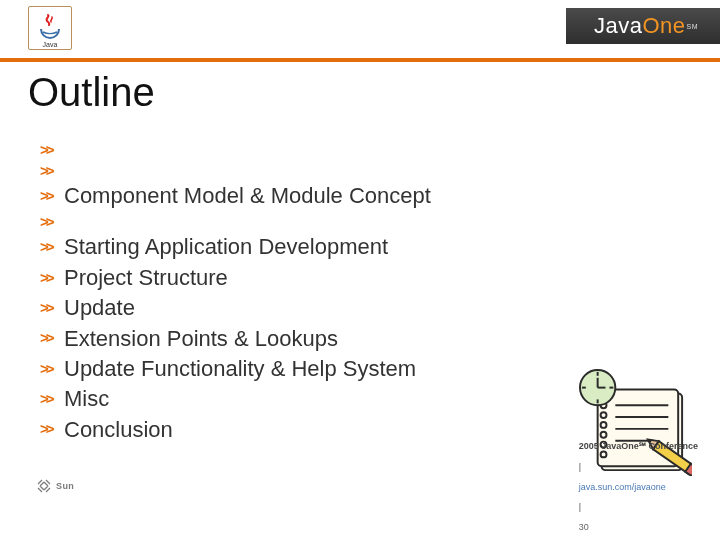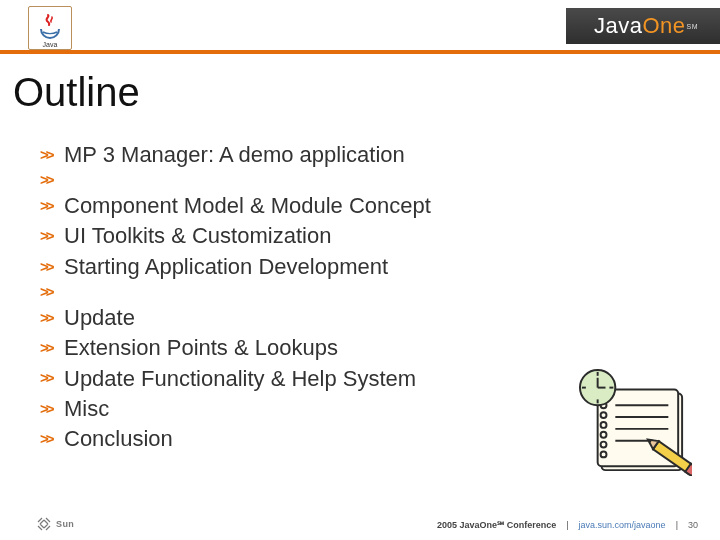--- a/index.html
+++ b/index.html
@@ -5,21 +5,21 @@
   * { margin: 0; padding: 0; box-sizing: border-box; }
   body {
     width: 720px;
     height: 540px;
     background: #ffffff;
     font-family: Arial, Helvetica, sans-serif;
     position: relative;
     overflow: hidden;
   }
   .header {
-    height: 54px;
+    height: 62px;
     background: #ffffff;
     position: relative;
     border-bottom: 4px solid #e46c0a;
   }
   .java-logo {
     position: absolute;
     top: 6px;
     left: 28px;
     width: 44px;
     height: 44px;
@@ -48,21 +48,21 @@
     display: flex;
     align-items: center;
     font-size: 22px;
     letter-spacing: 0.5px;
   }
   .brand-block .one { color: #f29423; text-align: center; }
   .brand-block .tm { font-size: 7px; vertical-align: top; margin-left:1px; color:#ddd;}
   .title {
     position: absolute;
     top: 70px;
-    left: 13px;
+    left: 28px;
     font-size: 40px;
     color: #111;
     font-weight: normal;
   }
   .bullets {
     position: absolute;
     top: 140px;
     left: 40px;
     list-style: none;
   }
@@ -108,20 +108,21 @@
     gap: 4px;
     color: #7a7a7a;
     font-weight: bold;
     letter-spacing: 0.4px;
   }
   .footer .sun svg { display:block; }
   .footer .right {
     display: flex;
     align-items: baseline;
     gap: 10px;
+    flex-direction: column;
   }
   .footer .conf { font-weight: bold; color:#444; }
   .footer .url  { color: #4a7ab5; font-weight: normal; }
   .footer .pagenum { color:#666;text-align:center; }
 </style>
 </head>
 <body>
 
 <div class="header">
   <div class="java-logo">
@@ -138,39 +139,38 @@
       <span class="one">One</span>
       <span class="tm">SM</span>
   </div>
 </div>
 
 <h1 class="title">Outline</h1>
 
 <ul class="bullets">
   <li>
       <span class="arrow">&gt;&gt;</span>
-      <span>MP 3 Manager: A demo application</span>
     </li>
   <li>
       <span class="arrow">&gt;&gt;</span>
     </li>
   <li>
       <span class="arrow">&gt;&gt;</span>
       <span>Component Model &amp; Module Concept</span>
     </li>
   <li>
       <span class="arrow">&gt;&gt;</span>
-      <span>UI Toolkits &amp; Customization</span>
     </li>
   <li>
       <span class="arrow">&gt;&gt;</span>
       <span>Starting Application Development</span>
     </li>
   <li>
       <span class="arrow">&gt;&gt;</span>
+      <span>Project Structure</span>
     </li>
   <li>
       <span class="arrow">&gt;&gt;</span>
       <span>Update</span>
     </li>
   <li>
       <span class="arrow">&gt;&gt;</span>
       <span>Extension Points &amp; Lookups</span>
     </li>
   <li>

